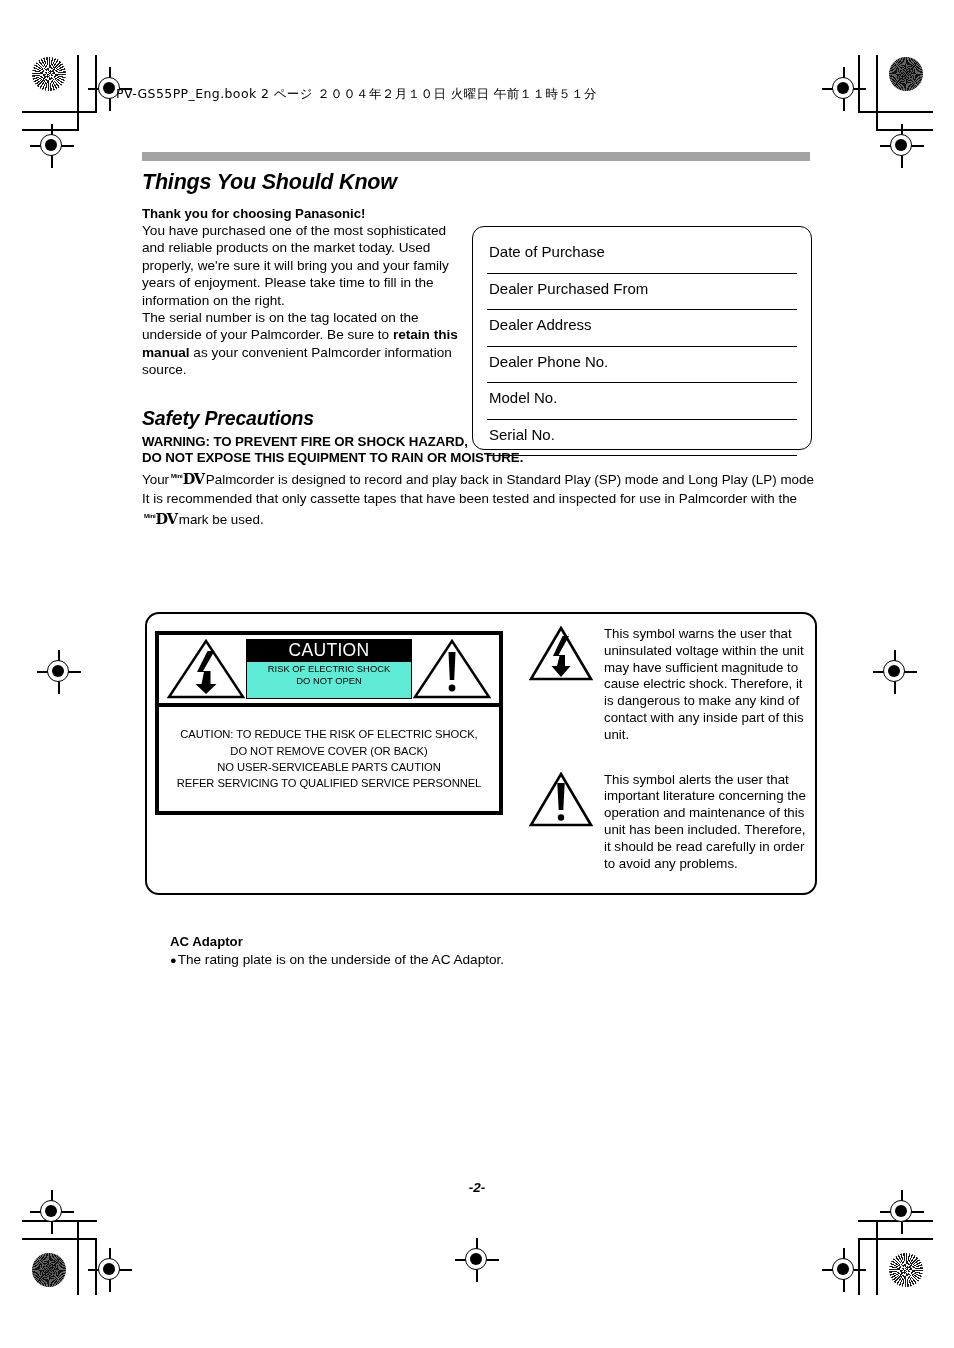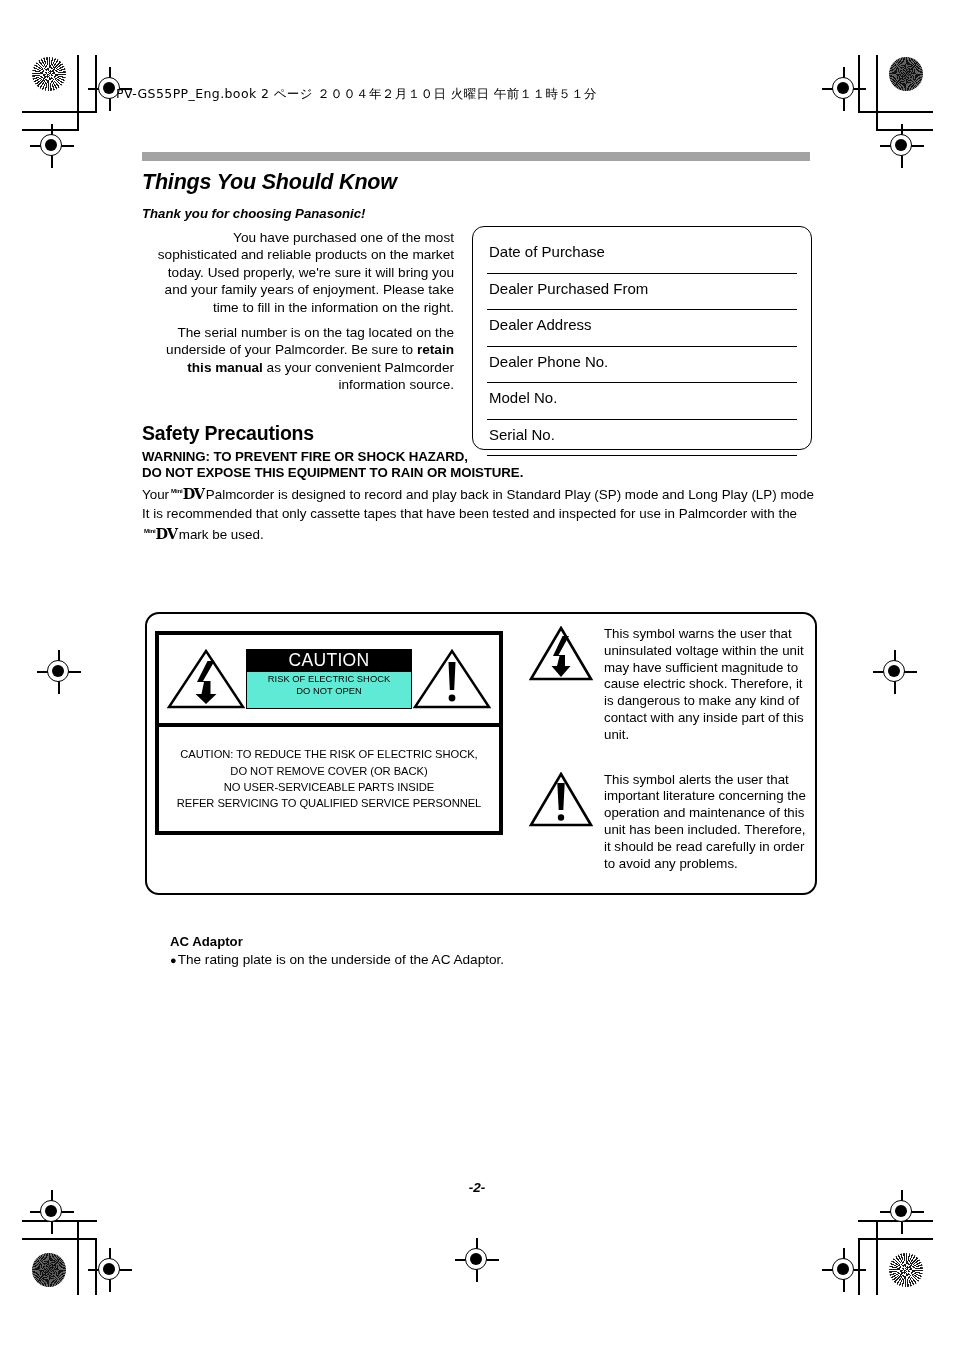--- a/index.html
+++ b/index.html
@@ -111,30 +111,29 @@
     margin-top: 6px;
   }
 
   .left-col {
     width: 322px;
   }
 
   .lead-bold {
     font-size: 13.2px;
     font-weight: bold;
-    font-style: italic;
     margin: 0 0 1px 2px;
   }
 
   .body-text {
     font-size: 13.6px;
     line-height: 17.4px;
     margin: 0 0 0 2px;
   }
-  .body-text p { margin: 8px; text-align: right; }
+  .body-text p { margin: 0; }
 
   
   .purchase-box {
     position: absolute;
     left: 332px;
     top: 20px;
     width: 340px;
     height: 224px;
     border: 1.6px solid #000;
     border-radius: 12px;
@@ -150,20 +149,21 @@
     box-sizing: border-box;
   }
 
   
   .safety {
     margin-top: 28px;
   }
   .safety-title {
     font-size: 19.5px;
     font-weight: bold;
+    font-style: italic;
     margin: 17px 0 4px 2px;
     letter-spacing: -0.2px;
   }
   .warn-line {
     font-size: 13.3px;
     font-weight: bold;
     line-height: 16.2px;
     margin-left: 2px;
     letter-spacing: -0.1px;
   }
@@ -209,21 +209,21 @@
   .caution-left {
     position: absolute;
     left: 8px;
     top: 17px;
     width: 348px;
   }
 
   .cb-top {
     border: 4px solid #000;
     box-sizing: border-box;
-    height: 96px;
+    height: 76px;
     display: flex;
     align-items: center;
     justify-content: space-between;
     padding: 0 8px;
     background: #fff;
   }
 
   .tri {
     position: relative;
     display: inline-block;
@@ -491,21 +491,21 @@
           <path d="M35.5 14 L42.5 14 L41.2 42 L36.8 42 Z" fill="#000"></path>
           <circle cx="39" cy="50" r="3.4" fill="#000"></circle>
         </svg>
       </span>
     </div>
 
     <div class="cb-bottom">
       <div>
         <div>CAUTION: TO REDUCE THE RISK OF ELECTRIC SHOCK,</div>
         <div>DO NOT REMOVE COVER (OR BACK)</div>
-        <div>NO USER-SERVICEABLE PARTS INSIDE</div>
+        <div>NO USER-SERVICEABLE PARTS CAUTION</div>
         <div>REFER SERVICING TO QUALIFIED SERVICE PERSONNEL</div>
       </div>
     </div>
 
   </div>
 
   <div class="caution-right">
 
     <div class="explain">
       <div class="sym">

